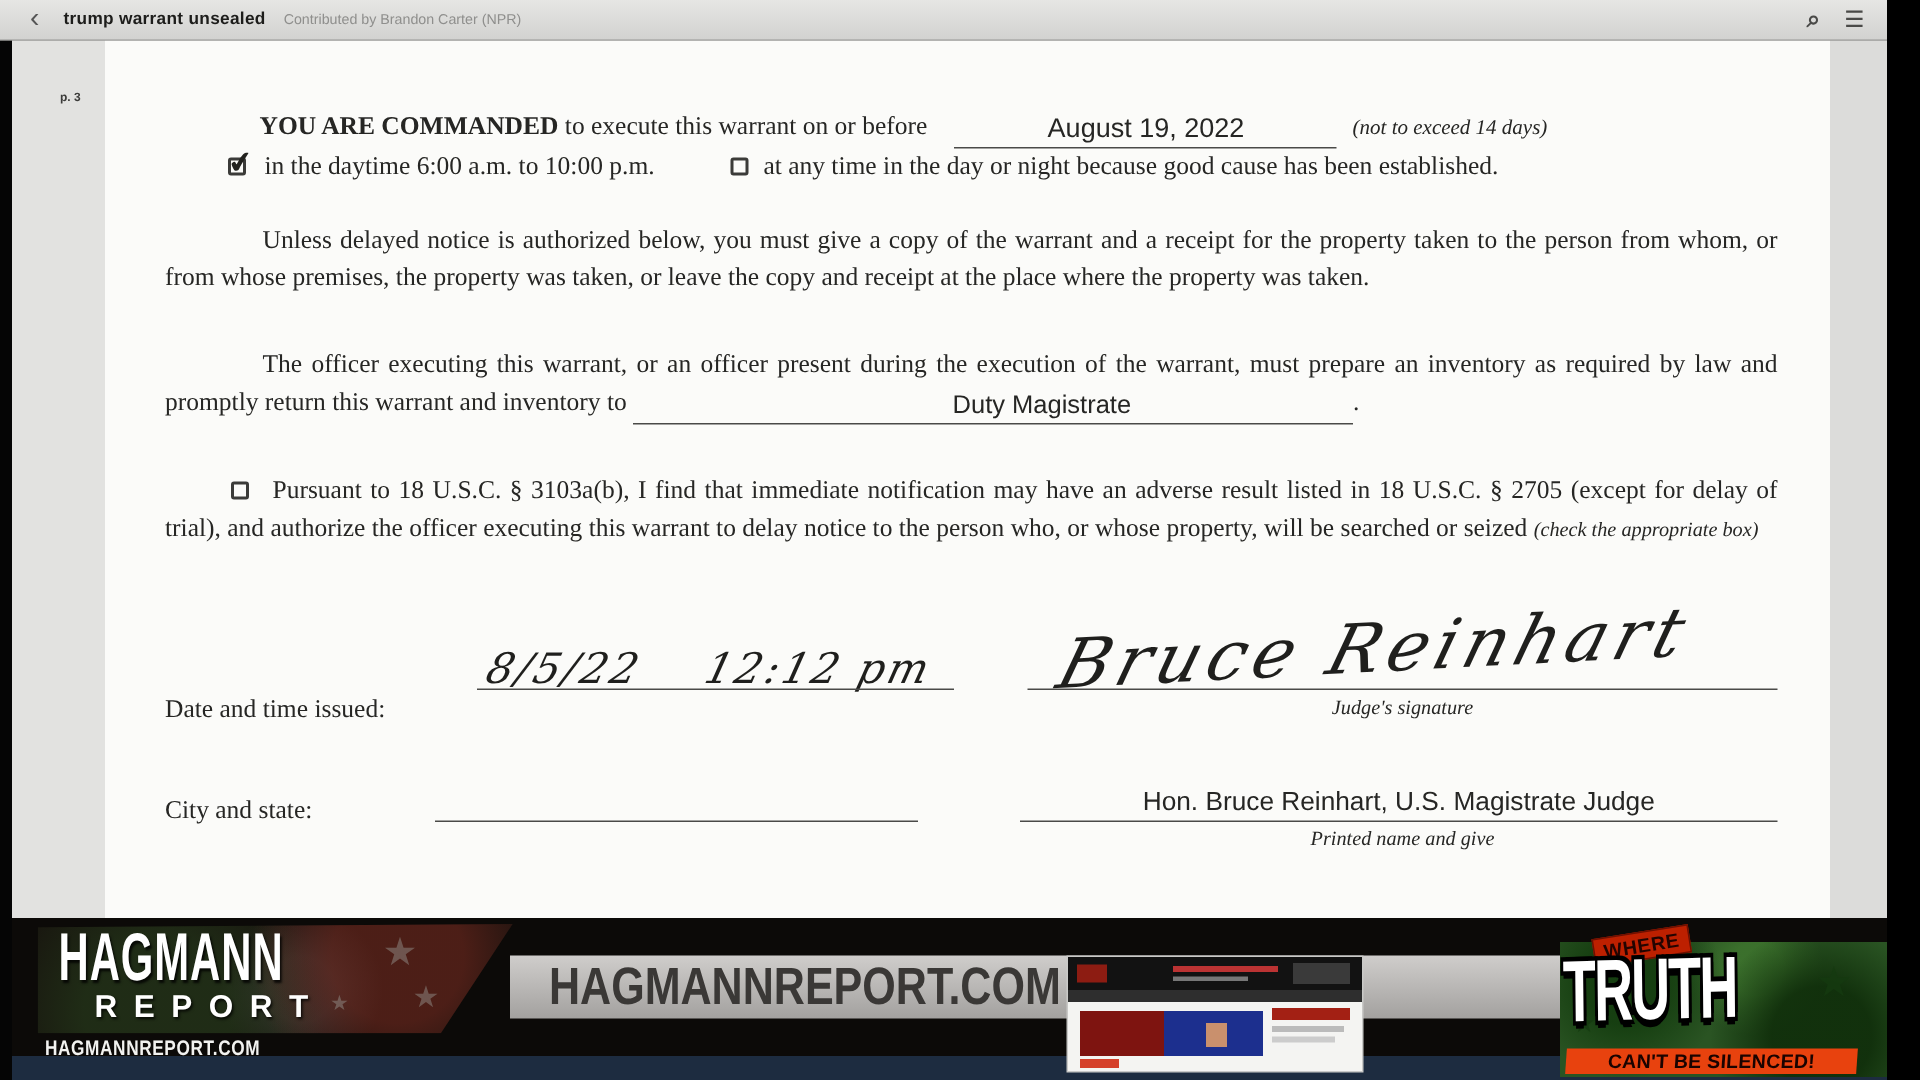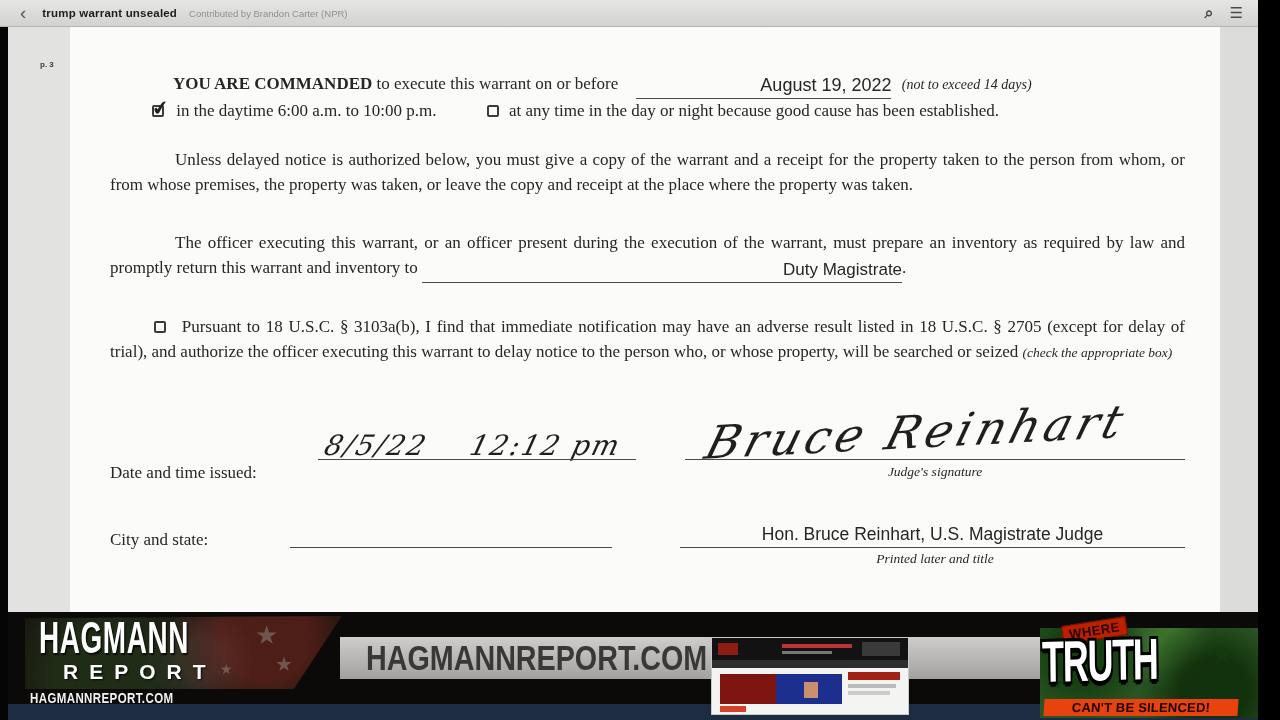--- a/index.html
+++ b/index.html
@@ -30,21 +30,21 @@
   #edge-left  { left:0; top:27px; width:8px;  height:693px; background:#050505; z-index:4; }
   #edge-right { left:1258px; top:0; width:22px; height:720px; background:#000; z-index:9; }
   #margin-left { left:8px; top:27px; width:62px; height:585px; background:#e2e2e0; }
   #margin-right{ left:1220px; top:27px; width:38px; height:585px; background:#dcdcda; }
   #page-num { left:40px; top:60px; font-family:"Liberation Sans",sans-serif; font-size:8px; font-weight:bold; color:#3c3c3a; }
 
   #page { left:70px; top:27px; width:1150px; height:585px; background:#fbfbf9; color:#262624; }
   #page .t { font-size:17px; line-height:24.5px; }
   .note { font-style:italic; font-size:14px; }
   .fill { font-family:"Liberation Sans", sans-serif; }
-  .blank { display:inline-block; border-bottom:1.5px solid #4a4a48; text-align:right; vertical-align:-2px; }
+  .blank { display:inline-block; border-bottom:1.5px solid #4a4a48; text-align:center; vertical-align:-2px; }
   .cap { font-style:italic; font-size:13.5px; text-align:center; }
 
   .cbx { display:inline-block; width:12px; height:12px; border:2px solid #3b3b39;
          border-radius:2px; vertical-align:-1px; position:relative; background:#fbfbf9; }
   .cbx .mark { position:absolute; left:-2px; top:-11px; font-size:20px; font-weight:bold;
                color:#22221f; font-family:"DejaVu Sans",sans-serif; transform:rotate(-8deg); }
 
   .hand { font-family:"DejaVu Serif", serif; font-style:italic; color:#1f1f1d; white-space:pre; }
 
   .just { text-align:justify; }
@@ -170,21 +170,21 @@
 
   <div class="abs t" style="left:40px; top:434px;">Date and time issued:</div>
   <div class="abs hand" style="left:255px; top:402px; font-size:28px; transform:skewX(-14deg); letter-spacing:2px;">8/5/22    12:12 pm</div>
   <div class="abs" style="left:248px; top:432px; width:318px; border-bottom:1.5px solid #4a4a48;"></div>
 
   <div class="abs t" style="left:40px; top:501px;">City and state:</div>
   <div class="abs" style="left:220px; top:520px; width:322px; border-bottom:1.5px solid #4a4a48;"></div>
 
   <div class="abs fill" style="left:610px; top:497px; width:505px; font-size:17.5px; text-align:center;">Hon. Bruce Reinhart, U.S. Magistrate Judge</div>
   <div class="abs" style="left:610px; top:520px; width:505px; border-bottom:1.5px solid #4a4a48;"></div>
-  <div class="abs cap" style="left:700px; top:524px; width:330px;">Printed later and title</div>
+  <div class="abs cap" style="left:700px; top:524px; width:330px;">Printed name and give</div>
 </div>
 
 <div class="abs" id="banner">
   <div id="banner-navy"></div>
 
   <div id="hag-logo">
     <span class="star" style="left:230px; top:4px;  font-size:26px;">★</span>
     <span class="star" style="left:250px; top:36px; font-size:20px;">★</span>
     <span class="star" style="left:195px; top:45px; font-size:14px;">★</span>
     <div id="hag-line1">HAGMANN</div>

